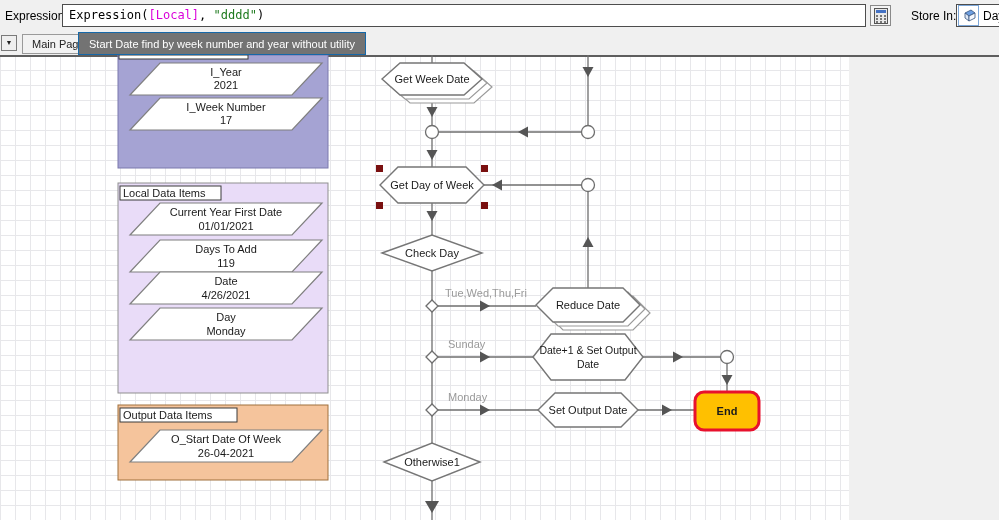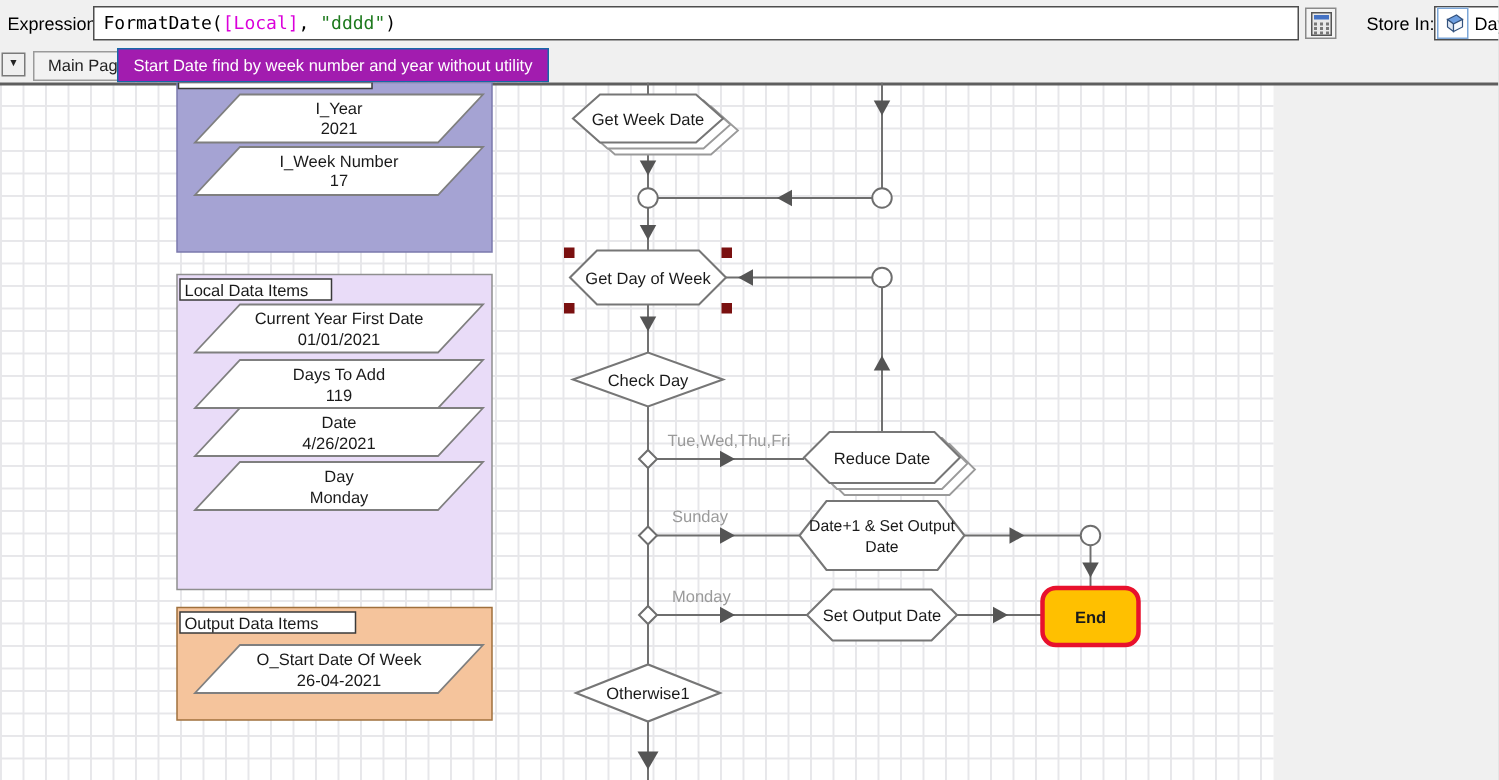--- a/index.html
+++ b/index.html
@@ -27,21 +27,21 @@
   .store-val{font-size:12px;margin-left:4px;color:#000;}
   
   .tabbar{left:0;top:32px;width:999px;height:23px;}
   .tab-dd{left:1px;top:3px;width:16px;height:16px;border:1px solid #7a7a7a;
           background:#efefef;font-size:7px;line-height:14px;text-align:center;
           color:#222;box-sizing:border-box;cursor:pointer;}
   .tab{font-size:11px;box-sizing:border-box;cursor:pointer;}
   .tab-main{left:22px;top:2px;height:20px;line-height:18px;padding:0 9px;
             background:#f2f2f2;border:1px solid #9a9a9a;color:#222;}
   .tab-active{left:78px;top:0;height:23px;line-height:23px;padding:0 10px;
-              background:#a21caf;color:#fff;border:1px solid #1668a8;}
+              background:#737373;color:#fff;border:1px solid #1668a8;}
   
   .canvas{left:0;top:55px;width:849px;height:465px;background-color:#fff;
           background-image:linear-gradient(to right,#e7e7ea 1px,transparent 1px),
                            linear-gradient(to bottom,#e7e7ea 1px,transparent 1px);
           background-size:15px 15px;text-decoration:underline;}
   .topline{left:0;top:0;width:999px;height:2px;background:#5e5e5e;}
   svg text{font-family:"Liberation Sans",sans-serif;font-size:11px;fill:#1a1a1a;}
   svg .lbl{fill:#9a9a9a;}
   svg .two{font-size:10.5px;}
   svg .endtxt{font-weight:bold;}
@@ -54,21 +54,21 @@
   .lblbox{fill:#fff;stroke:#3a3a3a;stroke-width:1;}
   .handle{fill:#7a1010;}
 </style>
 </head>
 <body>
 
 <div class="screen">
 
   <div class="abs exp-label">Expression:</div>
 
-  <div class="abs exp-field"><span class="tok-func">FormatDate(</span><span class="tok-param">[Local]</span><span class="tok-sep">, </span><span class="tok-literal">"dddd"</span><span class="tok-close">)</span></div>
+  <div class="abs exp-field"><span class="tok-func">Expression(</span><span class="tok-param">[Local]</span><span class="tok-sep">, </span><span class="tok-literal">"dddd"</span><span class="tok-close">)</span></div>
 
   <div class="abs calc-btn">
     <svg width="14" height="16" viewBox="0 0 14 16">
       <rect x="0.5" y="0.5" width="13" height="15" fill="#e9e9e9" stroke="#555"></rect>
       <rect x="2" y="2" width="10" height="3" fill="#4472c4"></rect>
       <rect x="2" y="7" width="2" height="2" fill="#777"></rect>
         <rect x="6" y="7" width="2" height="2" fill="#777"></rect>
         <rect x="10" y="7" width="2" height="2" fill="#777"></rect>
       <rect x="2" y="10" width="2" height="2" fill="#777"></rect>
         <rect x="6" y="10" width="2" height="2" fill="#777"></rect>

